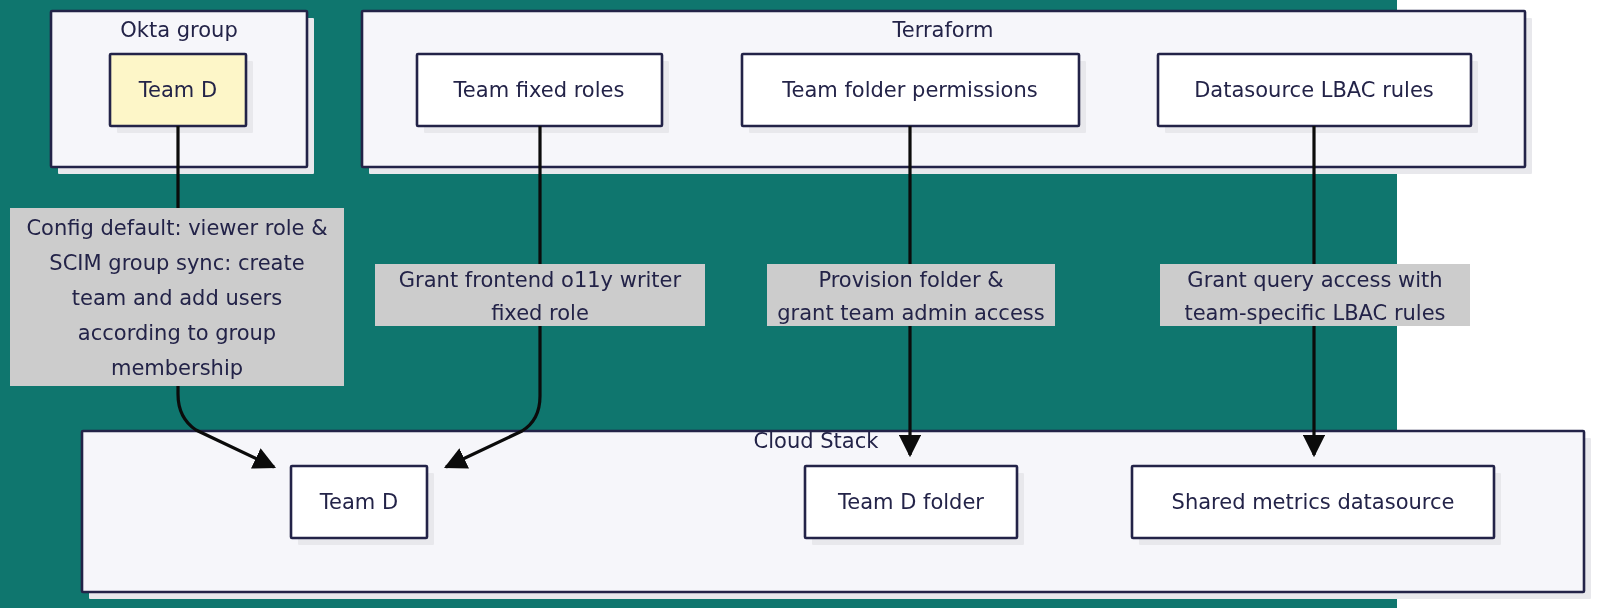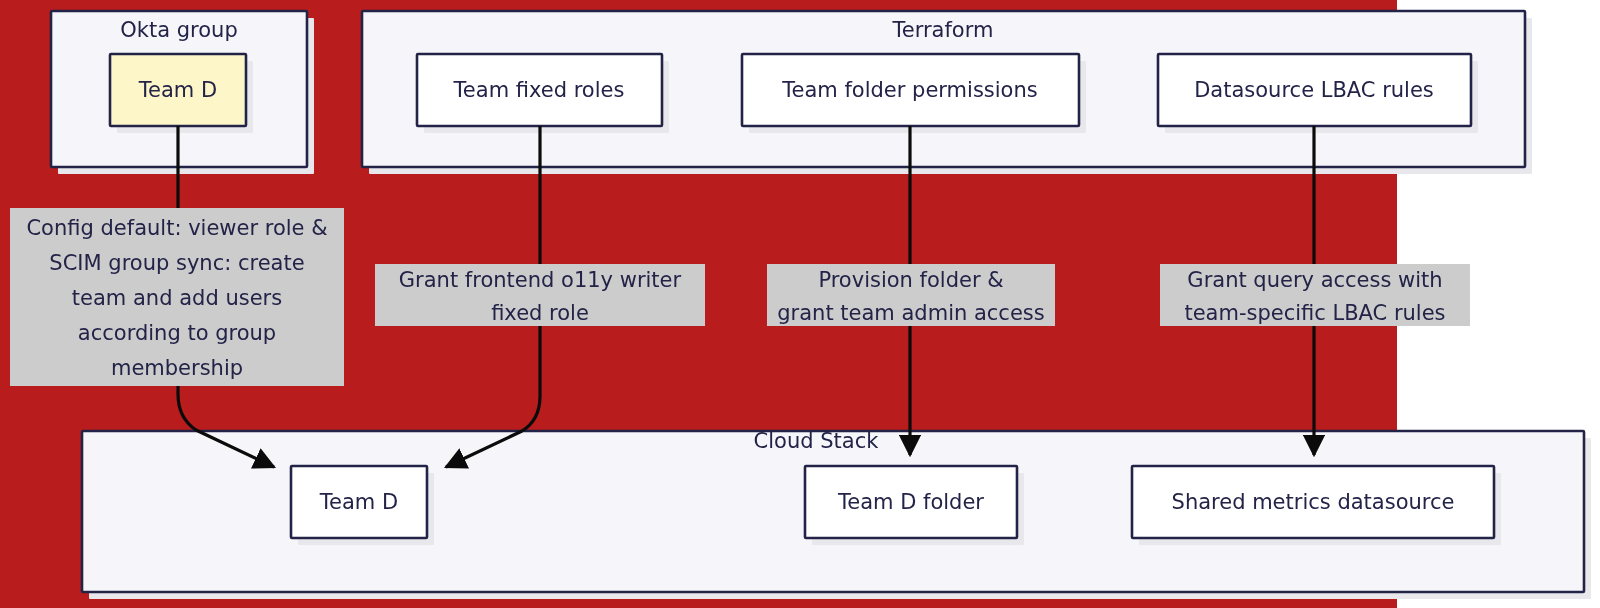--- a/index.html
+++ b/index.html
@@ -10,21 +10,21 @@
   body {
     width: 1600px;
     height: 608px;
     font-family: "DejaVu Sans", sans-serif;
     overflow: hidden;
   }
   #diagram-root {
     position: relative;
     width: 1397px;
     height: 608px;
-    background: #b91c1c;
+    background: #0f766e;
   }
   svg.diagram {
     display: block;
     width: 1600px;
     height: 608px;
   }
   .cluster-rect {
     fill: #f6f6fa;
     stroke: #232348;
     stroke-width: 2.6;

